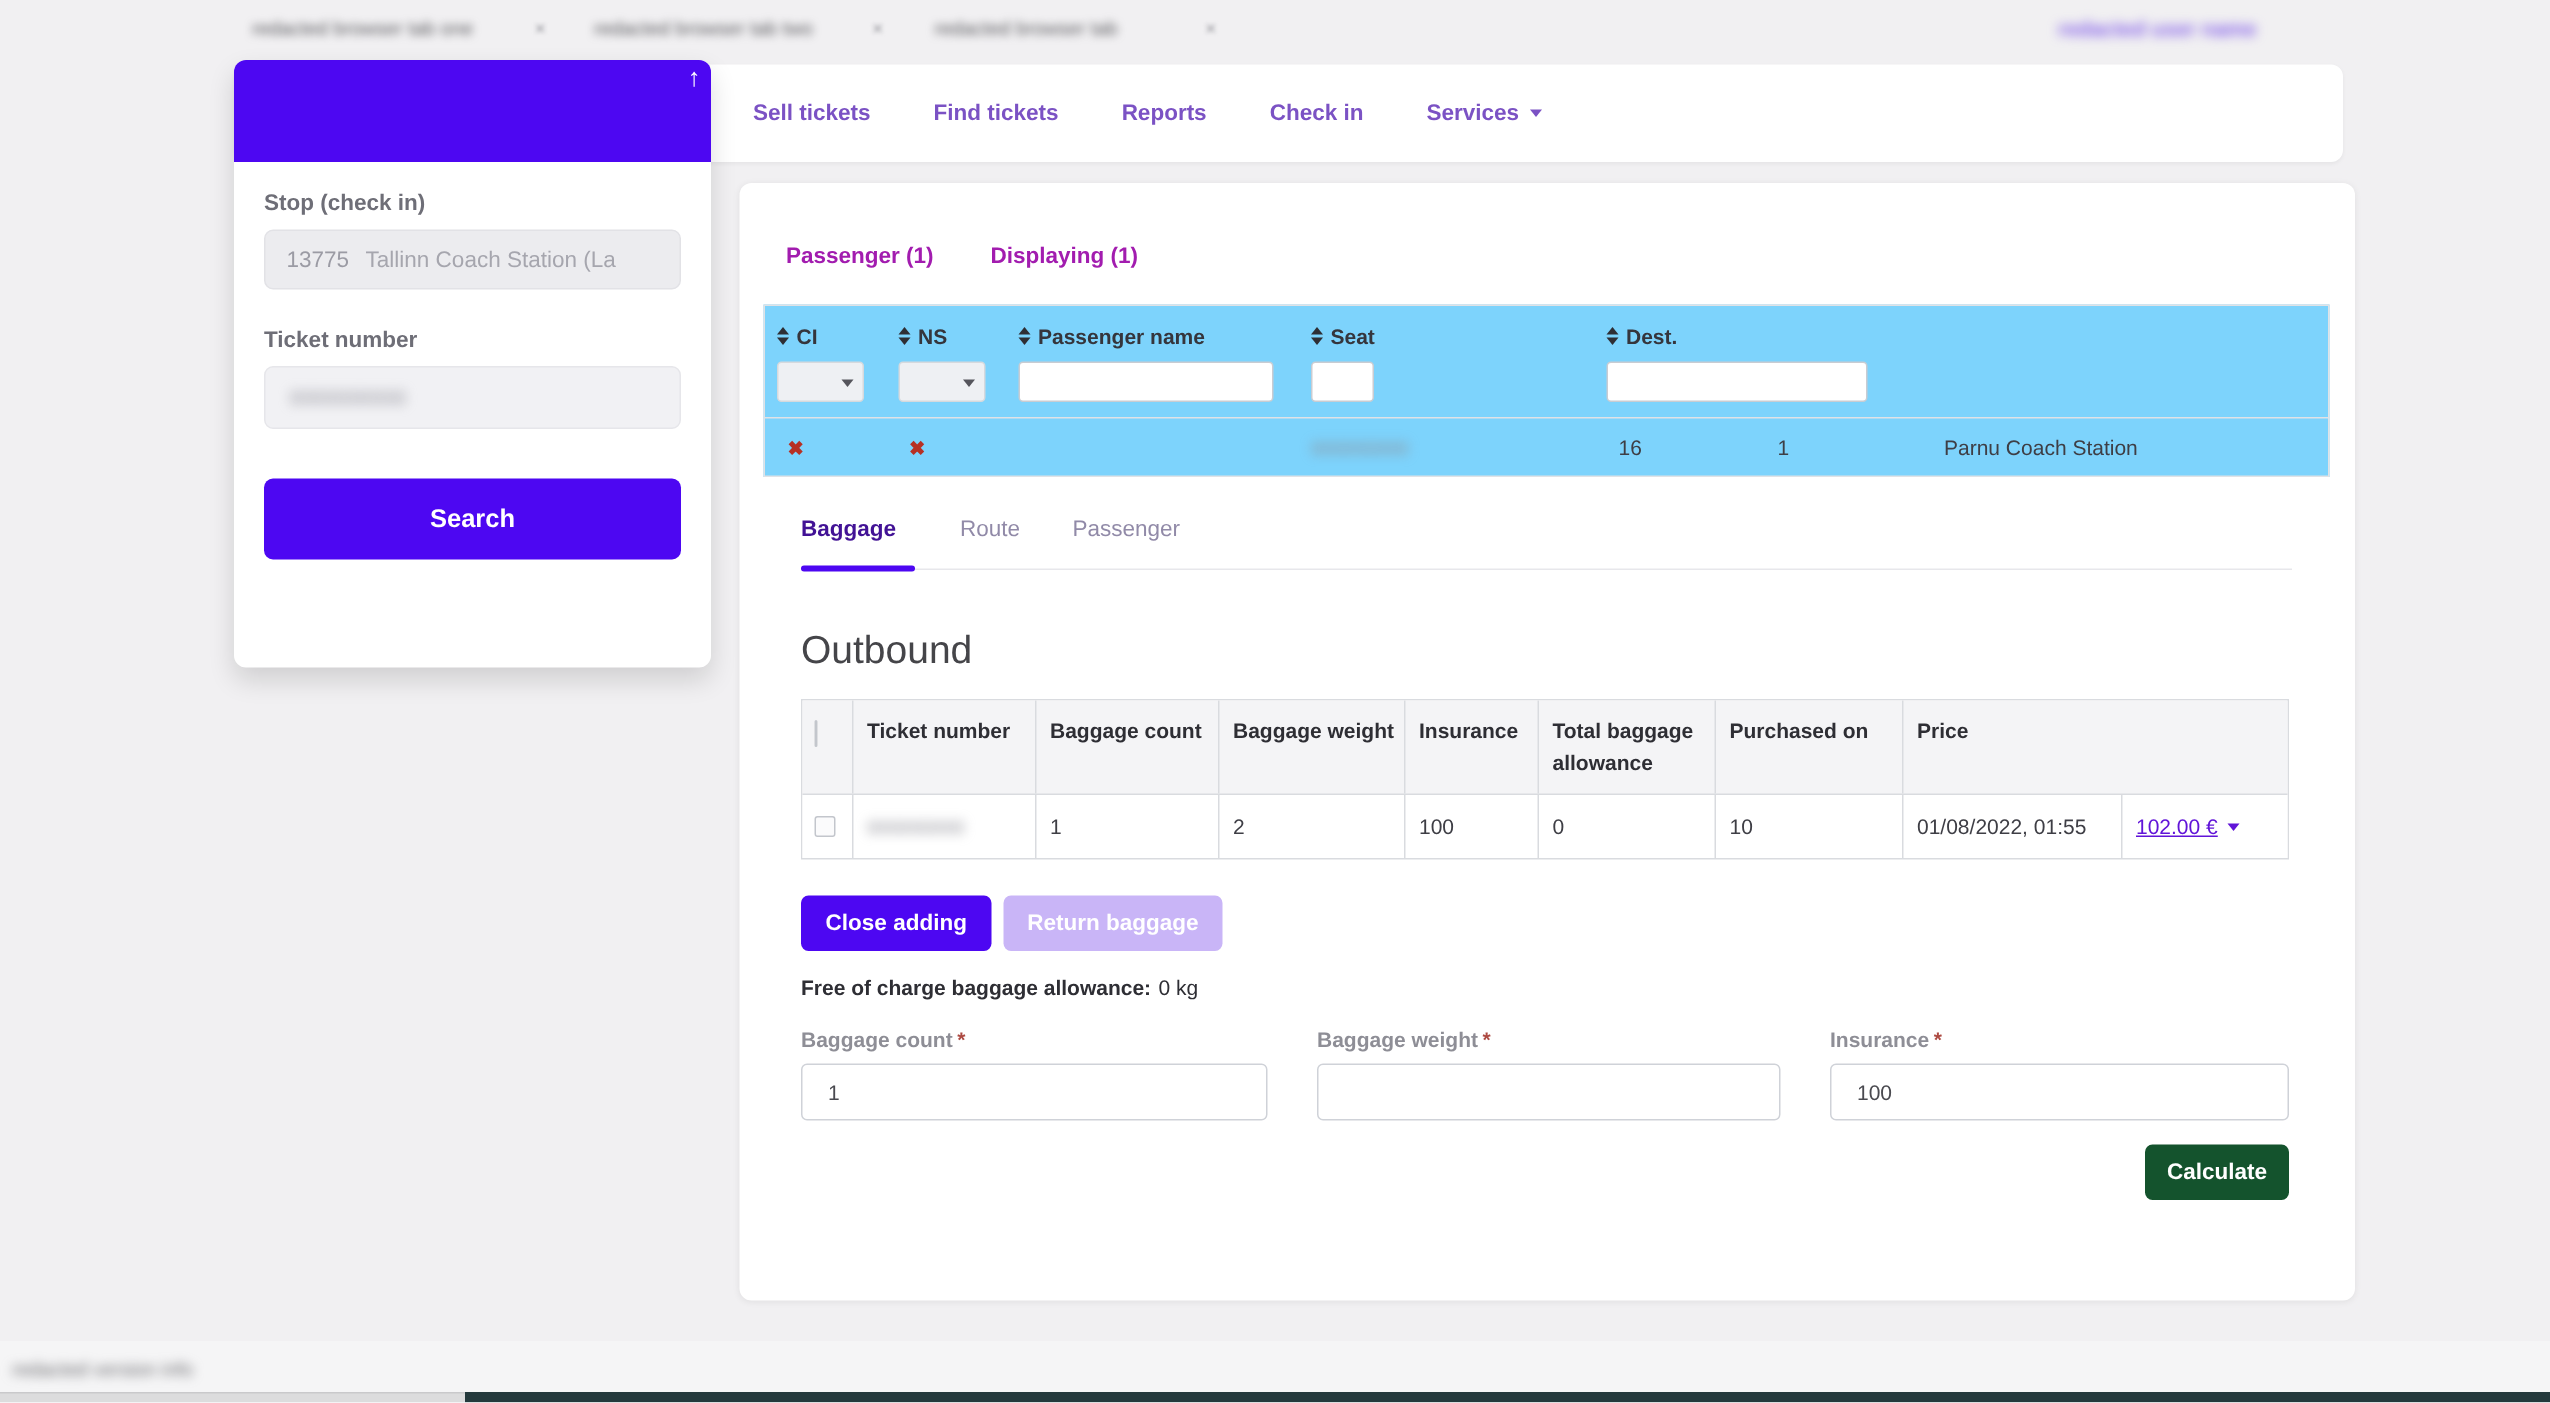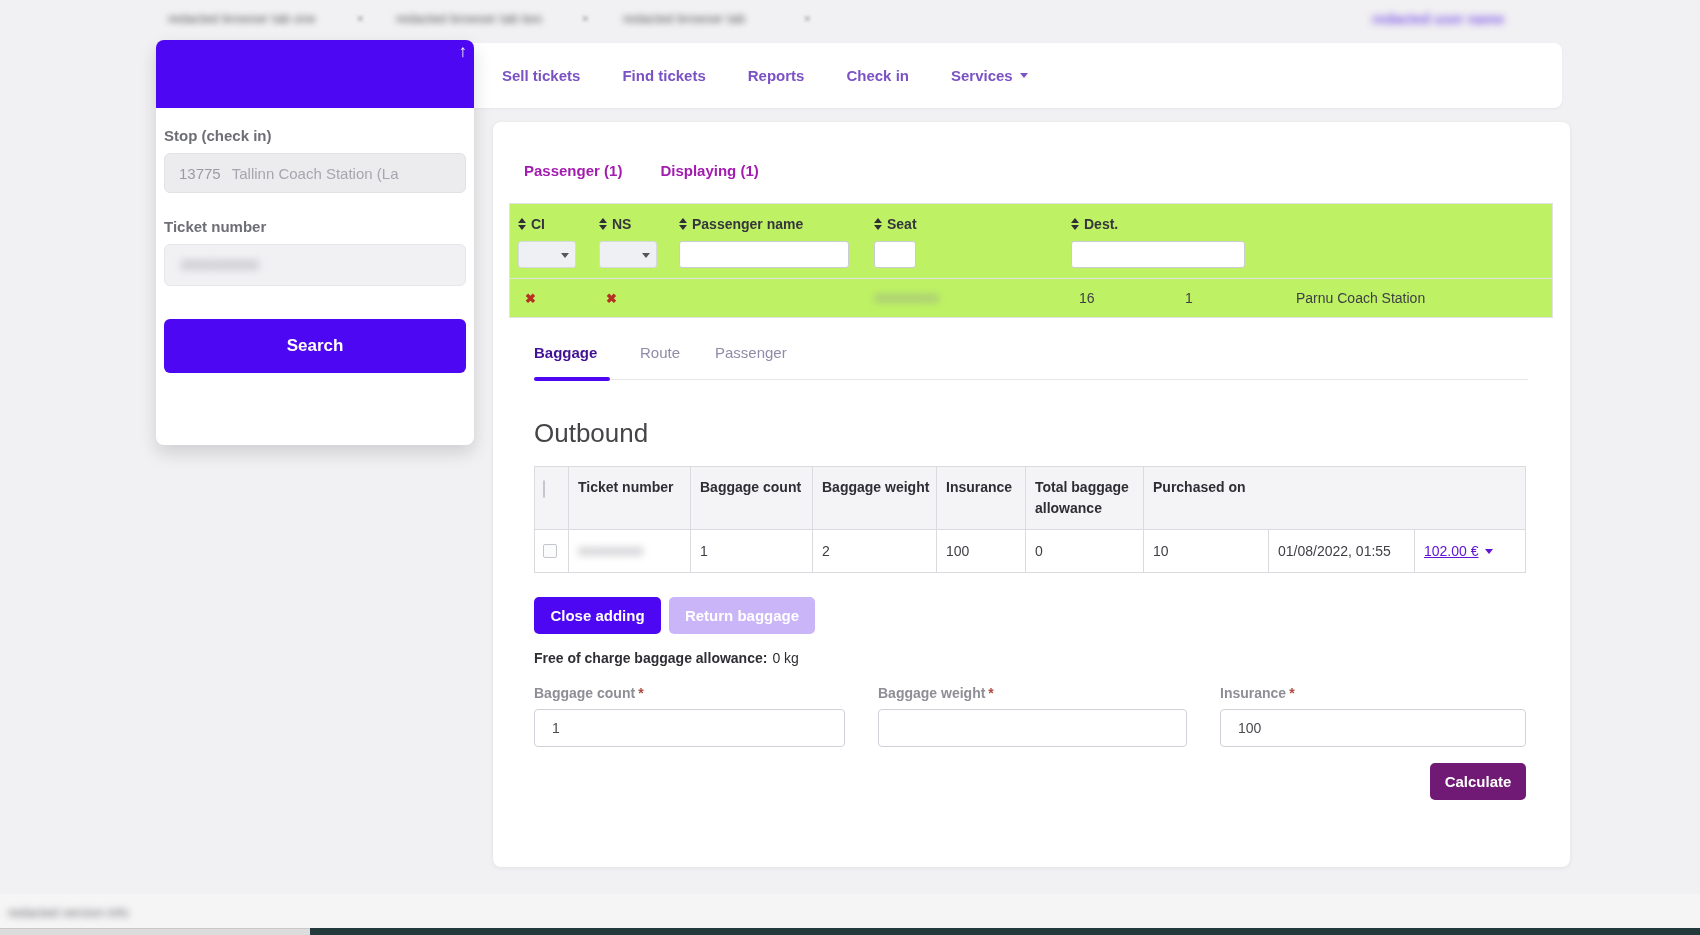--- a/index.html
+++ b/index.html
@@ -18,40 +18,40 @@
   .navbar{position:absolute;left:156px;top:43px;width:1406px;height:65px;background:#fff;border-radius:8px;box-shadow:0 1px 3px rgba(0,0,0,.05)}
   .navlinks{position:absolute;left:346px;top:0;height:65px;display:flex;align-items:center;gap:42px}
   .navlink{font-size:15px;font-weight:700;color:#7b52c4;cursor:pointer;white-space:nowrap}
   .services{display:flex;align-items:center;gap:7px;cursor:pointer}
   .caret{width:0;height:0;border-left:4px solid transparent;border-right:4px solid transparent;border-top:5px solid #7b52c4;display:inline-block}
 
   
   .panel{position:absolute;left:156px;top:40px;width:318px;height:405px;background:#fff;border-radius:8px;box-shadow:0 8px 18px rgba(0,0,0,.14);z-index:5}
   .panel-header{position:relative;height:68px;background:#4d07f2;border-radius:8px 8px 0 0}
   .panel-header .up{position:absolute;top:2px;right:7px;color:#fff;font-size:17px;font-weight:700;cursor:pointer}
-  .panel-body{padding:19px 8px 0}
+  .panel-body{padding:19px 20px 0}
   .plabel{font-size:15px;font-weight:700;color:#6e6e77;margin-bottom:9px}
   .stop-input{height:40px;background:#ececef;border:1px solid #e2e2e6;border-radius:6px;display:flex;align-items:center;padding:0 0 0 14px;gap:11px;white-space:nowrap;overflow:hidden;margin-bottom:25px;font-size:15px}
   .stop-input .code{color:#9b9ba4}
   .stop-input .name{color:#a6a6ae}
   .seg{position:relative;height:31px;border-bottom:1px solid #e4e4e8;margin-bottom:17px}
   .seg .t-ticket{position:absolute;left:0;top:0;font-size:16px;font-weight:700;color:#3c0ca6;cursor:pointer}
   .seg .t-trip{position:absolute;right:2px;top:0;font-size:16px;color:#9d8bd0;cursor:pointer}
   .seg .seg-underline{position:absolute;left:0;bottom:-2px;width:42px;height:4px;background:#4d07f2;border-radius:2px}
   .ticket-input{height:42px;background:#f1f1f4;border:1px solid #e6e6ea;border-radius:6px;display:flex;align-items:center;padding:0 16px;margin-bottom:33px}
   .ticket-input .blurv{font-size:14px;color:#9a9aa2;filter:blur(3.5px)}
   .search-btn{display:block;width:100%;height:54px;background:#4d07f2;border:none;border-radius:6px;color:#fff;font-size:17px;font-weight:700;cursor:pointer}
 
   
   .main{position:absolute;left:493px;top:122px;width:1077px;height:745px;background:#fff;border-radius:8px;box-shadow:0 1px 5px rgba(0,0,0,.07)}
   .ptabs{position:absolute;left:31px;top:40px;display:flex;gap:38px}
   .ptabs span{font-size:15px;font-weight:700;color:#a21caf;cursor:pointer}
 
   
-  .ptable{position:absolute;left:16px;top:81px;width:1044px;border:1px solid #e0e2e6;background:#bef264}
+  .ptable{position:absolute;left:16px;top:81px;width:1044px;border:1px solid #e0e2e6;background:#7dd3fc}
   .pt-head{display:grid;grid-template-columns:81px 80px 195px 197px 88px 130px 273px;border-bottom:1px solid #e0e2e6;padding:12px 0 10px}
   .th .th-label{display:flex;align-items:center;gap:5px;font-size:14px;font-weight:700;color:#35353c;margin-bottom:9px;white-space:nowrap}
   .th{padding-left:8px}
   .sorticon{display:inline-flex;flex-direction:column;gap:2px;cursor:pointer}
   .sorticon i{display:block;width:0;height:0;border-left:4px solid transparent;border-right:4px solid transparent}
   .sorticon .u{border-bottom:5px solid #2e2e34}
   .sorticon .d{border-top:5px solid #2e2e34}
   .fselect{position:relative;width:58px;height:27px;background:#eef0f3;border:1px solid #d6d9dd;border-radius:3px;cursor:pointer}
   .fselect .scaret{position:absolute;right:6px;top:11px;width:0;height:0;border-left:4px solid transparent;border-right:4px solid transparent;border-top:5px solid #55555c}
   .finput{height:27px;border:1px solid #c9ccd2;border-radius:3px;background:#fff;font-size:13px;padding:0 6px;color:#3e3e45;outline:none}
@@ -94,21 +94,21 @@
   .allowance b{font-weight:700}
   .allowance .val{font-weight:400;margin-left:5px}
 
   
   .bform{position:absolute;left:41px;top:563px;width:992px;display:flex;justify-content:space-between}
   .field{display:flex;flex-direction:column}
   .f1{width:311px}.f2{width:309px}.f3{width:306px}
   .flabel{font-size:14px;font-weight:700;color:#8e8e96;margin-bottom:8px}
   .req{color:#ad4a42;margin-left:3px}
   .field input{height:38px;border:1px solid #cfd2d8;border-radius:4px;padding:0 17px;font-size:14px;color:#4a4a50;outline:none;background:#fff}
-  .btn-calc{position:absolute;right:44px;top:641px;width:96px;height:37px;background:#701a75}
+  .btn-calc{position:absolute;right:44px;top:641px;width:96px;height:37px;background:#14532d}
 
   
   .footer-band{position:absolute;left:0;top:894px;width:1700px;height:34px;background:#f5f5f6}
   .version{position:absolute;left:8px;top:11px;font-size:13px;color:#6a6a6e;filter:blur(3.5px);white-space:nowrap}
   .strip-light{position:absolute;left:0;top:928px;width:310px;height:7px;background:#dcdcdd;border-top:1px solid #c9c9cb}
   .strip-dark{position:absolute;left:310px;top:928px;width:1390px;height:7px;background:#24393c}
 </style>
 </head>
 <body>
 
@@ -247,20 +247,21 @@
 
     <div class="btable">
       <div class="bt-head">
         <div class="bth"><span class="cb"></span></div>
         <div class="bth">Ticket number</div>
         <div class="bth">Baggage count</div>
         <div class="bth">Baggage weight</div>
         <div class="bth">Insurance</div>
         <div class="bth">Total baggage allowance</div>
         <div class="bth">Purchased on</div>
+        <div class="bth">Price</div>
       </div>
       <div class="bt-row">
         <div class="btc">
             <span class="cb"></span>
           </div>
         <div class="btc">
             <span class="blurblob" style="width:95px">000000000</span>
           </div>
         <div class="btc">1</div>
         <div class="btc">2</div>

